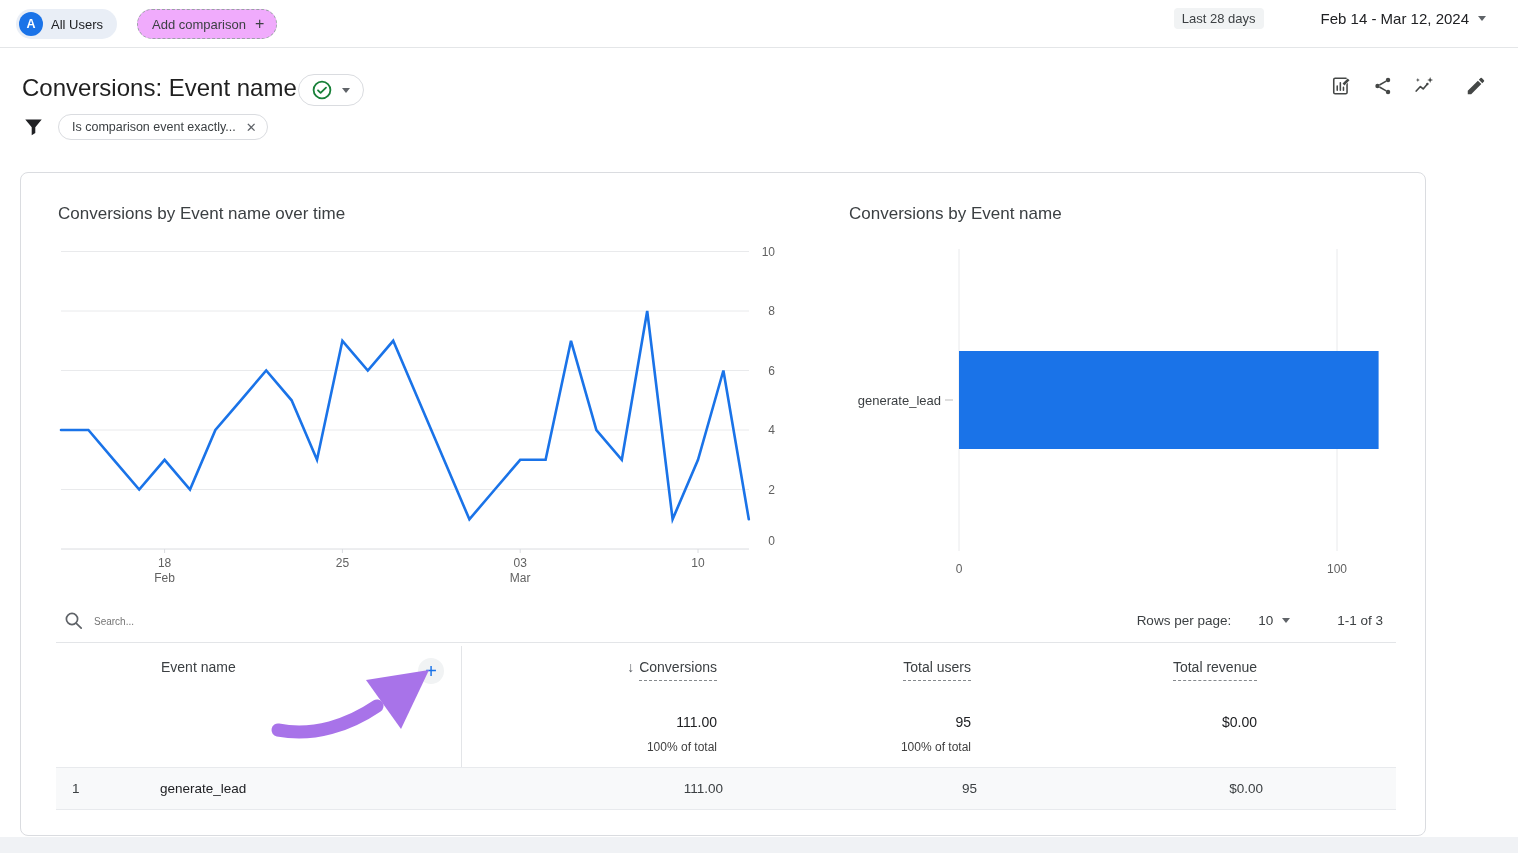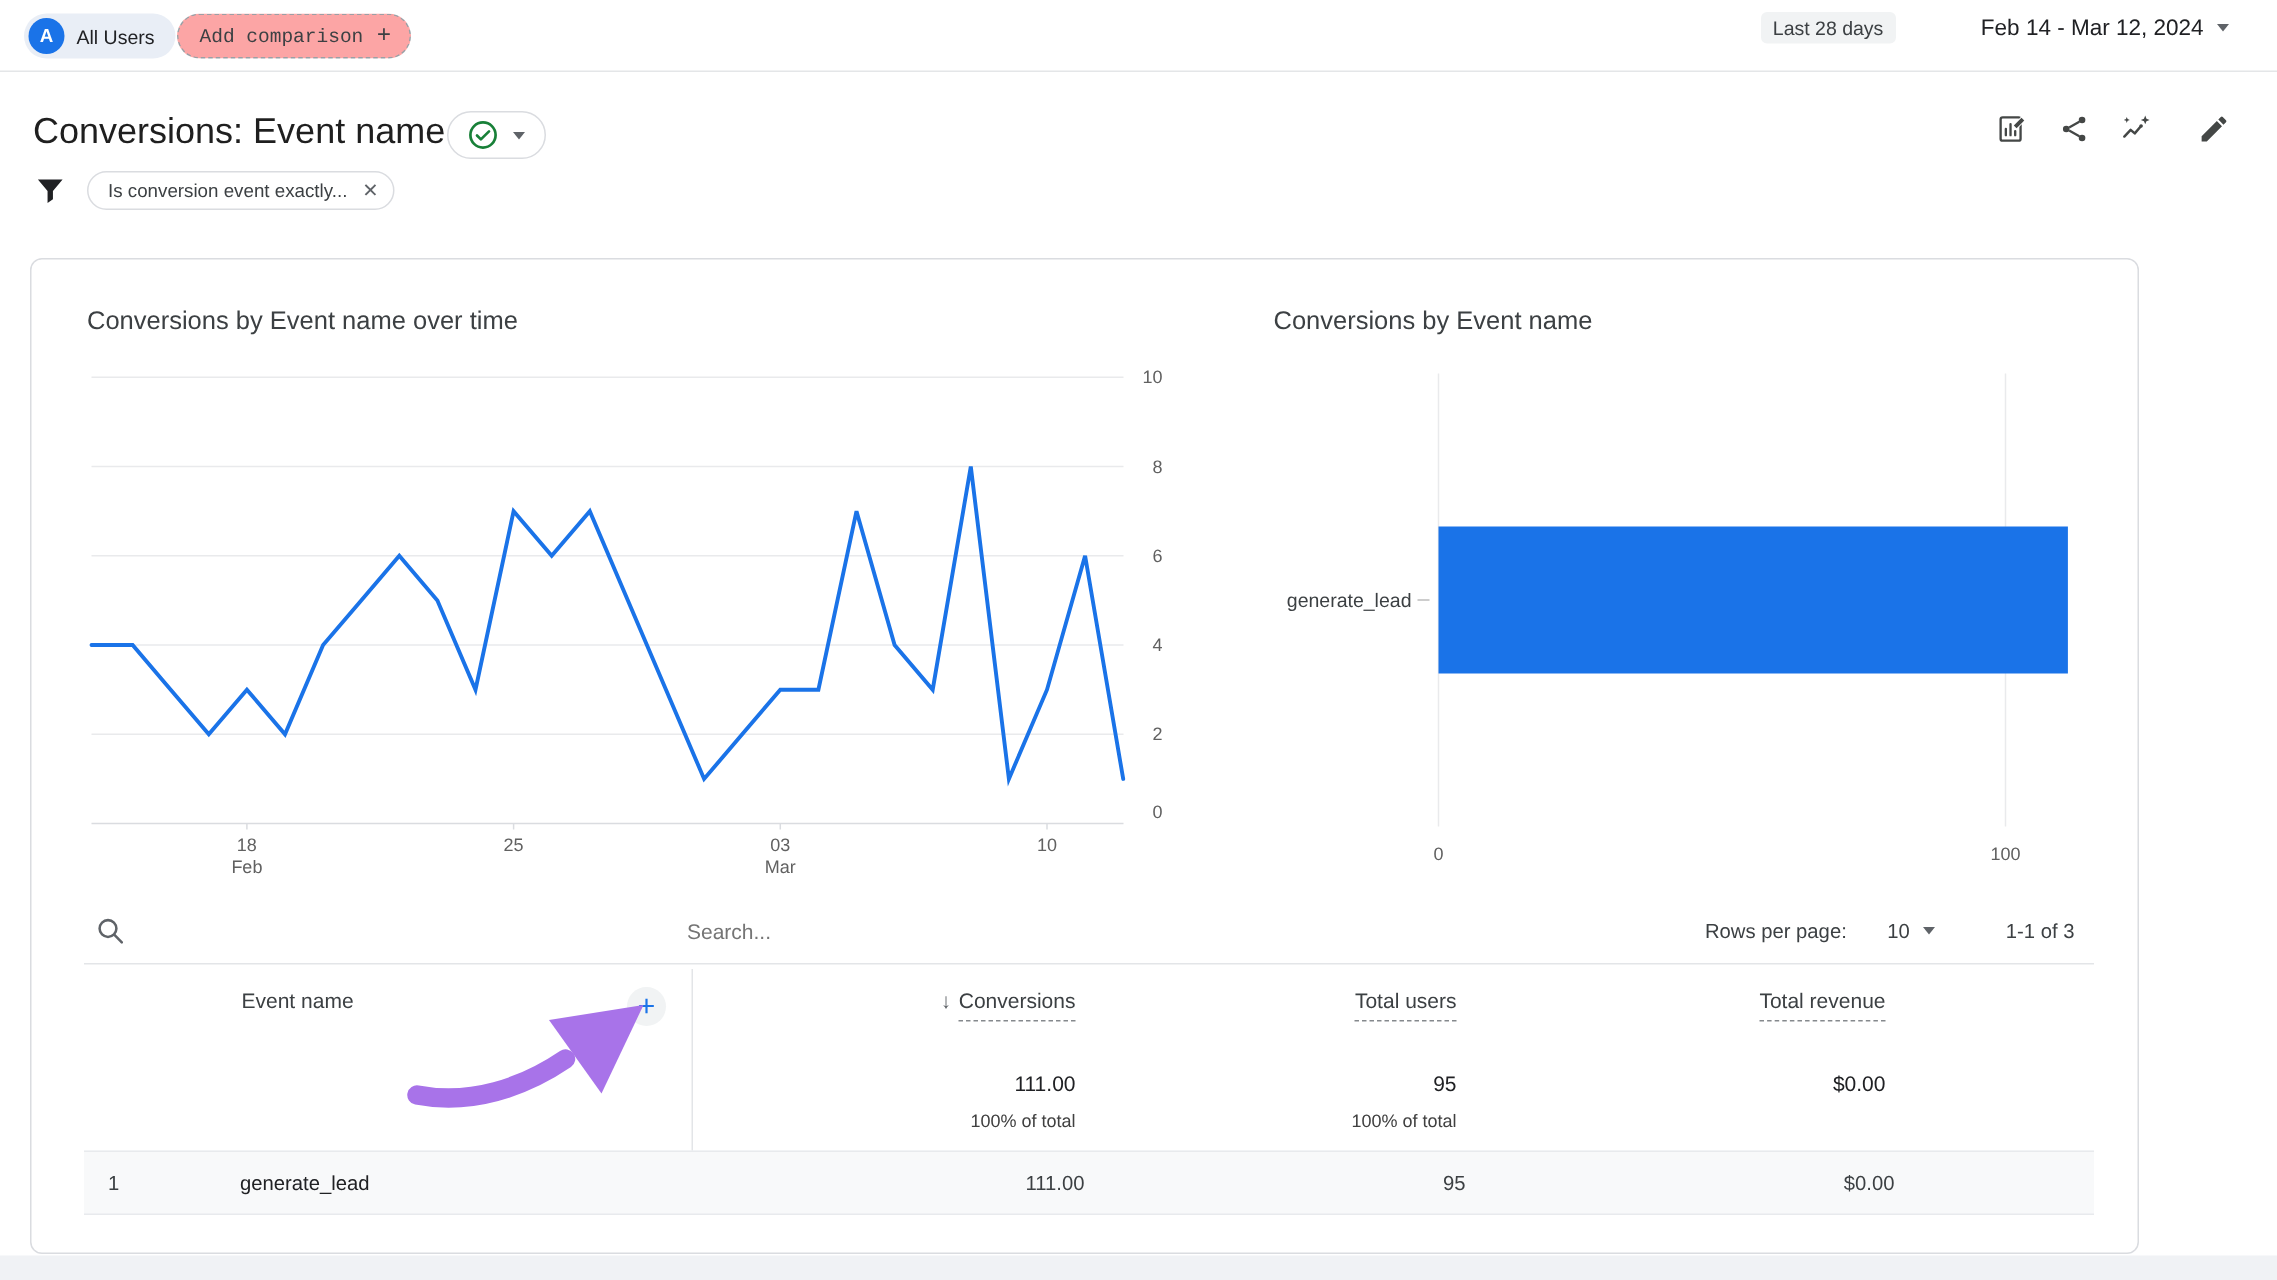--- a/index.html
+++ b/index.html
@@ -8,23 +8,23 @@
   .stage { position:relative; width:1518px; height:853px; background:#fff; }
 
   
   .topbar { position:absolute; left:0; top:0; width:1518px; height:48px; background:#fff;
     border-bottom:1px solid #e4e6e8; }
   .audience-pill { position:absolute; left:16px; top:9px; height:30px; border-radius:15px;
     background:#e9eef6; display:flex; align-items:center; padding:0 14px 0 3px; }
   .avatar { width:24px; height:24px; border-radius:50%; background:#1a73e8; color:#fff;
     font-size:12.5px; font-weight:bold; display:flex; align-items:center; justify-content:center; }
   .audience-label { margin-left:8px; font-size:13px; color:#202124; font-weight:500; }
-  .add-comparison { position:absolute; left:118px; top:9px; height:30px; border-radius:15px;
-    border:1px dashed #9aa0a6; background:#fca5a5; display:flex; align-items:center; gap:9px;
-    padding:0 12px 0 14px; font-size:13px; font-weight:500; color:#3c4043;font-family:Liberation Mono, monospace; }
+  .add-comparison { position:absolute; left:137px; top:9px; height:30px; border-radius:15px;
+    border:1px dashed #9aa0a6; background:#f0abfc; display:flex; align-items:center; gap:9px;
+    padding:0 12px 0 14px; font-size:13px; font-weight:500; color:#3c4043; }
   .plus-glyph { font-size:16px; font-weight:400; color:#3c4043; line-height:1; }
   .daterange { position:absolute; right:32px; top:0; height:36px; display:flex; align-items:center; gap:9px; }
   .preset-chip { background:#f1f3f4; border-radius:4px; padding:3px 8px; font-size:13px; color:#3c4043; }
   .daterange-text { font-size:15px; color:#202124;padding-left:48px; }
   .caret { width:0; height:0; border-left:4.5px solid transparent; border-right:4.5px solid transparent;
     border-top:5.5px solid #5f6368; }
 
   
   .page-title { position:absolute; left:22px; top:74px; font-size:24px; font-weight:400; color:#1f1f1f; }
   .report-badge { position:absolute; left:298px; top:74px; width:66px; height:32px; border-radius:16px;
@@ -44,21 +44,21 @@
   .chart-title.left { left:37px; top:31px; }
   .chart-title.right { left:828px; top:31px; }
   #line-chart { position:absolute; left:20px; top:68px; }
   #bar-chart { position:absolute; left:828px; top:68px; }
   text.ax { font-family:"Liberation Sans",sans-serif; font-size:12px; fill:#616161; }
   text.cat { font-family:"Liberation Sans",sans-serif; font-size:13px; fill:#3c4043; }
 
   
   .search-icon { position:absolute; left:43px; top:438px; }
   .search-input { position:absolute; left:73px; top:436px; width:420px; height:24px; border:none; outline:none;
-    font-size:14px; color:#202124; font-family:"Liberation Sans",sans-serif;text-align:right; }
+    font-size:10px; color:#202124; font-family:"Liberation Sans",sans-serif; }
   .search-input::placeholder { color:#757575; opacity:1; }
   .pager { position:absolute; right:42px; top:440px; display:flex; align-items:center; font-size:13.5px; color:#3c4043; }
   .pager .rpp-value { margin-left:27px; }
   .pager .caret { margin-left:9px; }
   .pager .range { margin-left:47px; }
   .search-underline { position:absolute; left:35px; top:469px; width:1340px; height:1px; background:#e3e5e8; }
 
   
   .col-divider { position:absolute; left:440px; top:473px; width:1px; height:164px; background:#e3e5e8; }
   .th-event { position:absolute; left:140px; top:486px; font-size:14px; font-weight:500; color:#3c4043; }
@@ -134,21 +134,21 @@
     <svg class="icon-btn" viewBox="0 0 24 24">
       <path fill="#444746" d="M3 17.25V21h3.75L17.81 9.94l-3.75-3.75L3 17.25zm17.71-10.21c.39-.39.39-1.02 0-1.41l-2.34-2.34a.9959.9959 0 0 0-1.41 0l-1.83 1.83 3.75 3.75 1.83-1.83z"></path>
     </svg>
   </div>
 
   <div class="filter-row">
     <svg width="19" height="19" viewBox="0 0 18 18">
       <path d="M1.2 1.5h15.6l-6.1 7.3v5.3l-3.4 2.3V8.8z" fill="#202124"></path>
     </svg>
     <div class="filter-chip">
-      <span>Is conversion event exactly...</span>
+      <span>Is comparison event exactly...</span>
       <span class="chip-close">✕</span>
     </div>
   </div>
 
   <div class="card">
     <div class="chart-title left">Conversions by Event name over time</div>
     <div class="chart-title right">Conversions by Event name</div>
 
     <svg id="line-chart" width="748" height="350">
         <line x1="20" y1="308" x2="708" y2="308" stroke="#dadce0" stroke-width="1"></line>

